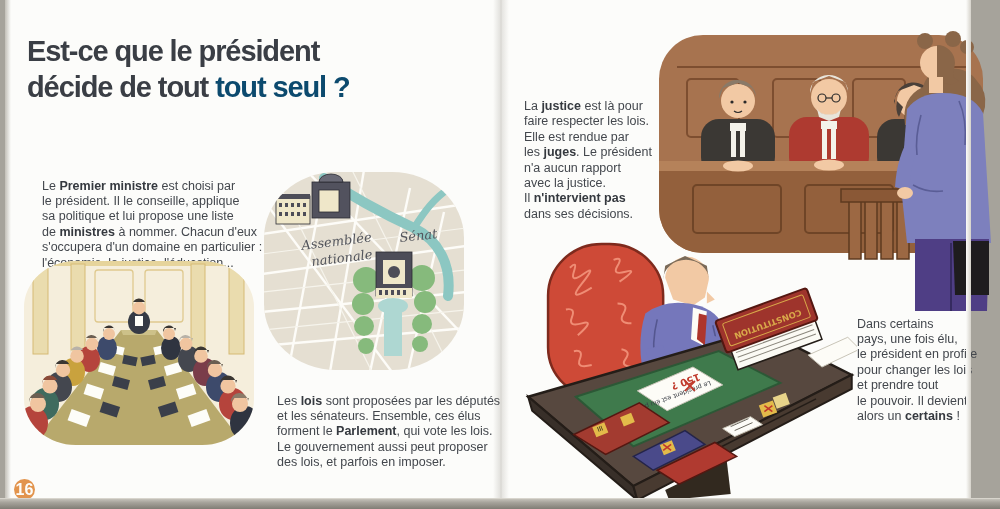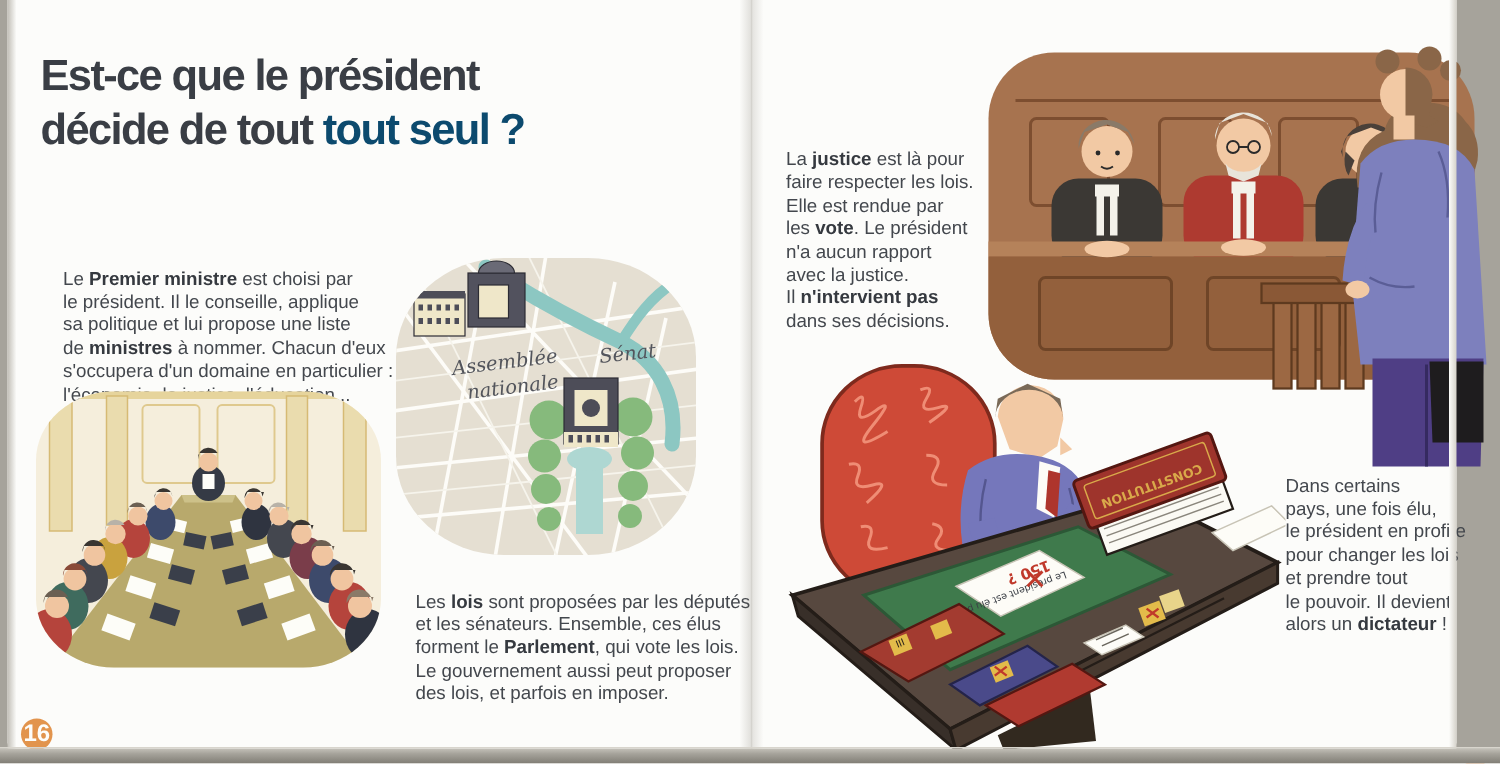--- a/index.html
+++ b/index.html
@@ -257,21 +257,21 @@
     <p class="para para-lois"><span>Les </span><b>lois</b><span> sont proposées par les députés
 et les sénateurs. Ensemble, ces élus
 forment le </span><b>Parlement</b><span>, qui vote les lois.
 Le gouvernement aussi peut proposer
 des lois, et parfois en imposer.</span></p>
     <div class="badge badge-left">16</div>
 
     <p class="para para-justice"><span>La </span><b>justice</b><span> est là pour
 faire respecter les lois.
 Elle est rendue par
-les </span><b>vote</b><span>. Le président
+les </span><b>juges</b><span>. Le président
 n'a aucun rapport
 avec la justice.
 Il </span><b>n'intervient pas</b><span>
 dans ses décisions.</span></p>
 
     <div class="illus illus-court">
       <svg viewBox="0 0 342 312">
 
         <rect x="6" y="30" width="324" height="218" rx="44" ry="44" fill="#a7734f"></rect>
         <g fill="none" stroke="#7d4e30" stroke-width="2">
@@ -447,21 +447,21 @@
         </g>
       </svg>
     </div>
 
     <p class="para para-dict"><span>Dans certains
 pays, une fois élu,
 le président en profite
 pour changer les lois
 et prendre tout
 le pouvoir. Il devient
-alors un </span><b>dictateur</b><span> !</span></p>
+alors un </span><b>certains</b><span> !</span></p>
     <div class="badge badge-right">17</div>
 
     <div class="gutter"></div>
     <div class="edge-left"></div>
     <div class="edge-right"></div>
   </div>
   <div class="bottom-band"></div>
 </div>
 
 </body></html>

